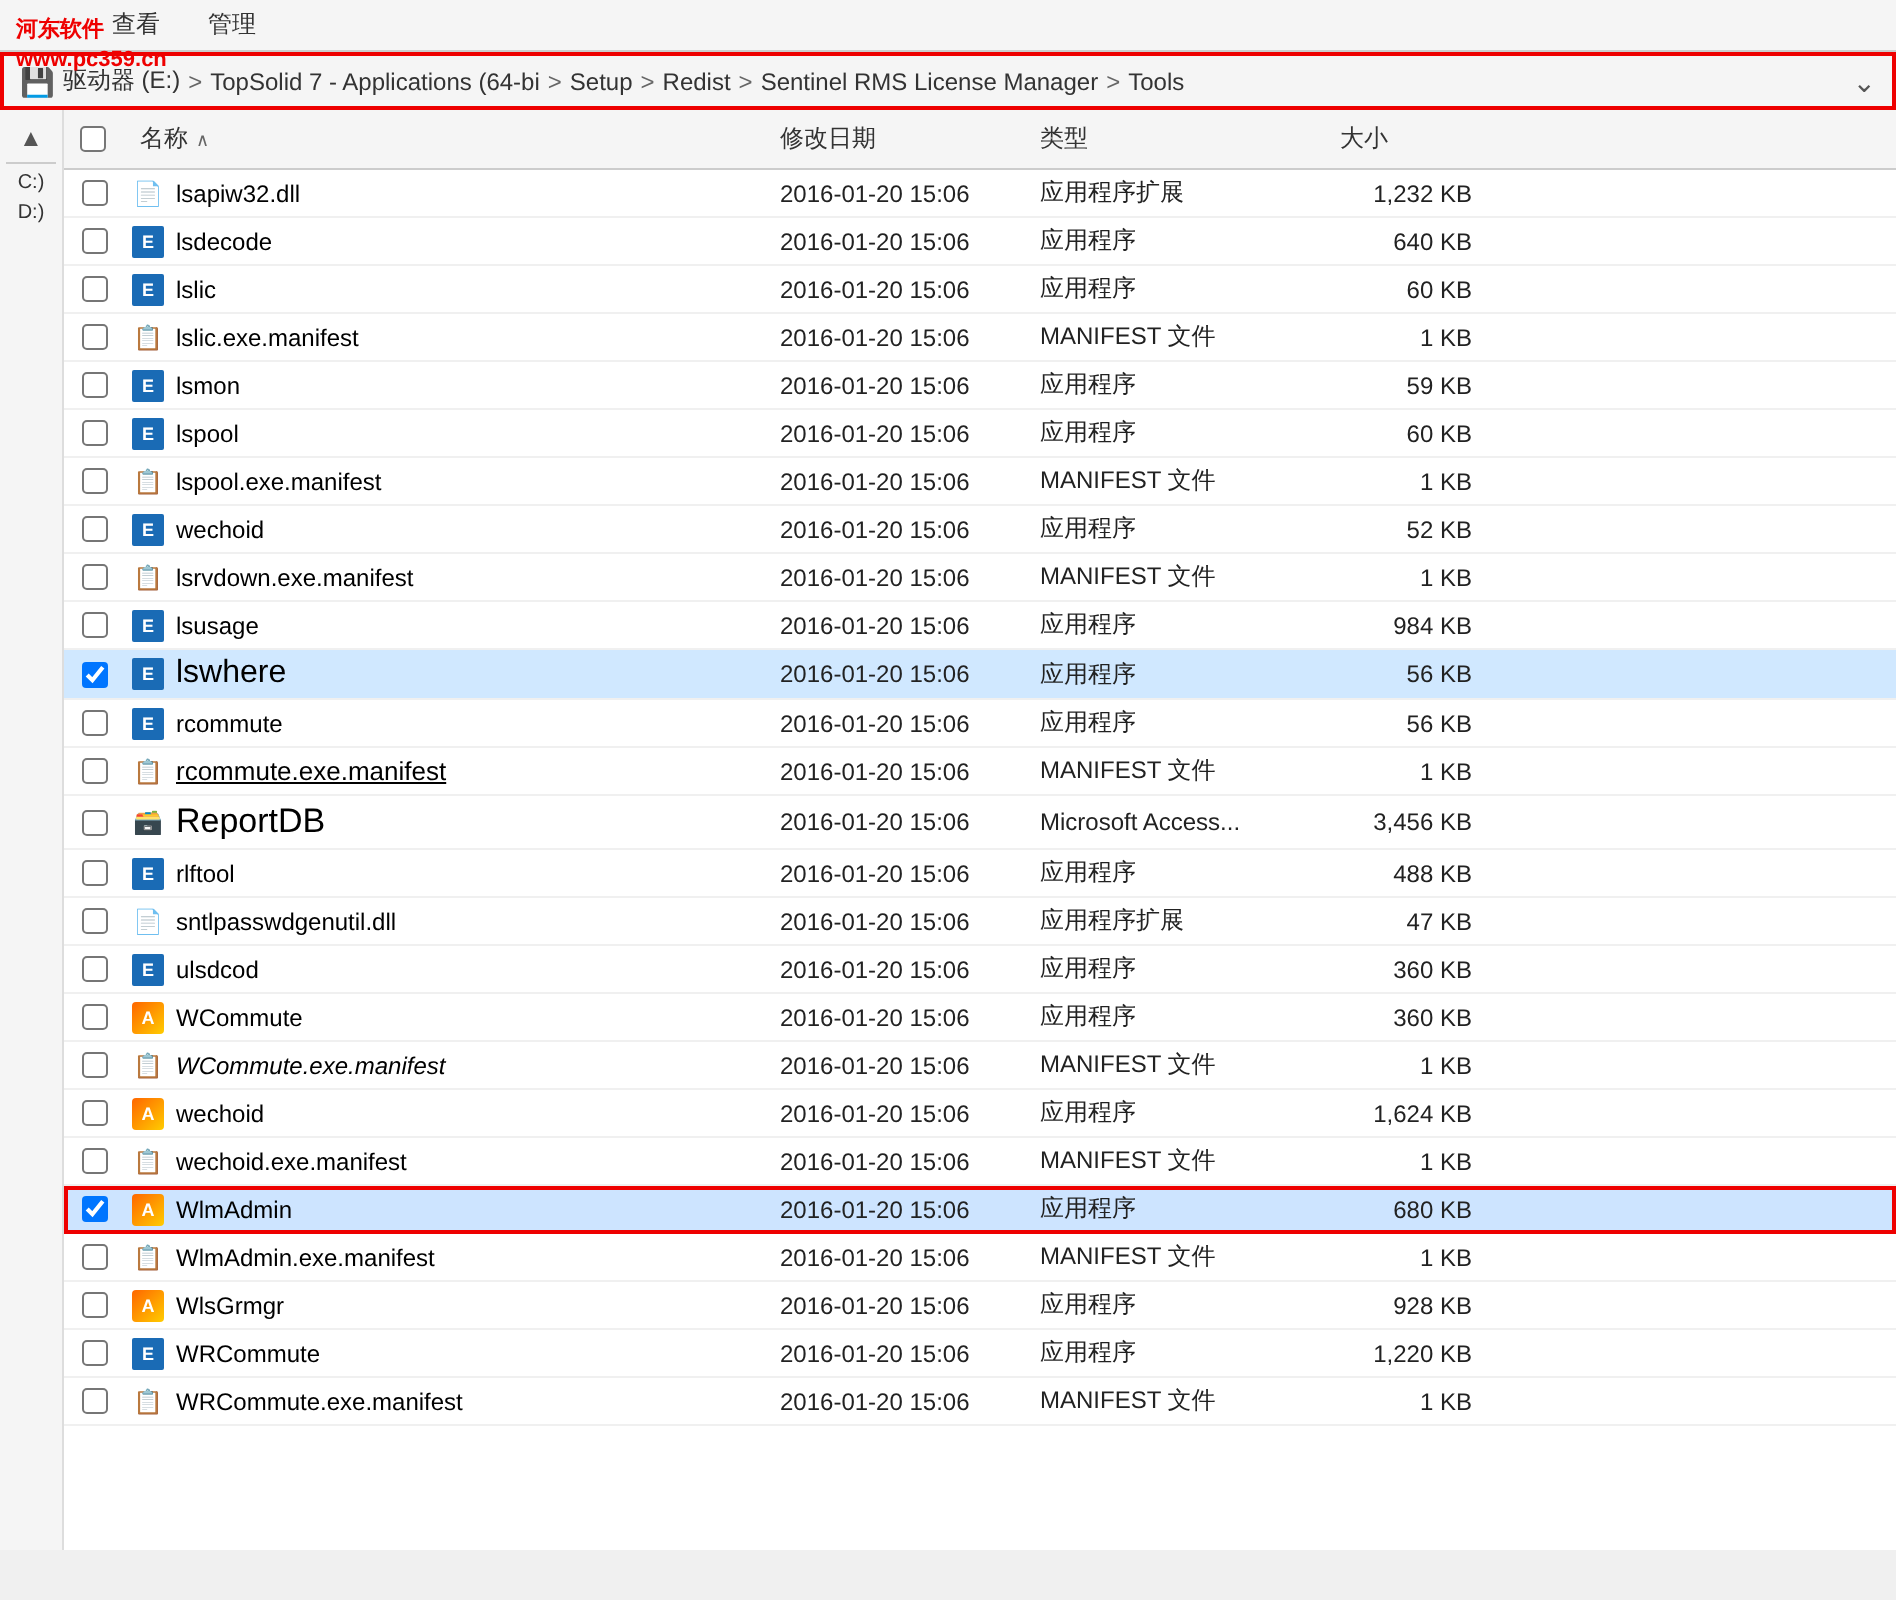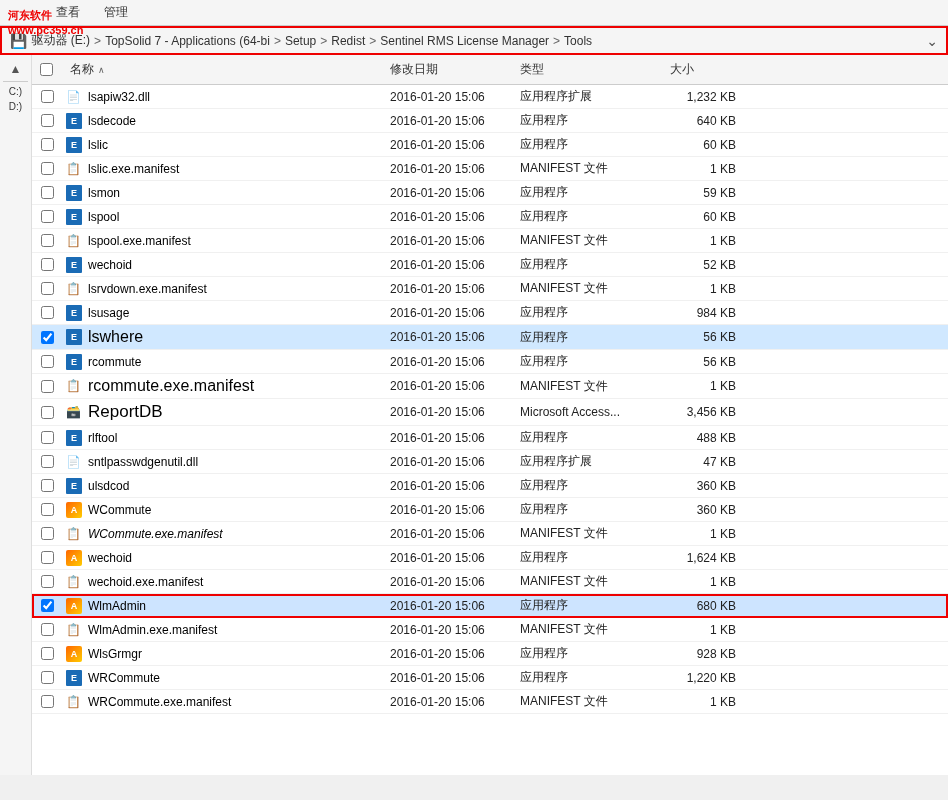--- a/index.html
+++ b/index.html
@@ -400,21 +400,21 @@
           <div class="file-cell">2016-01-20 15:06</div>
           <div class="file-cell">应用程序</div>
           <div class="file-cell" style="text-align: right; padding-right: 16px;">56 KB</div>
         </div>
         <div class="file-row">
           <div class="checkbox-cell">
             <input type="checkbox" class="file-checkbox" style="">
           </div>
           <div class="file-name-cell">
             <span style="font-size:12px;color:#999;display:inline-block;width:16px;text-align:center;">📋</span>
-            <span style="font-size:16px;">rcommute.exe.manifest</span>
+            <span style="font-size:13px;text-decoration:underline;">rcommute.exe.manifest</span>
           </div>
           <div class="file-cell">2016-01-20 15:06</div>
           <div class="file-cell">MANIFEST 文件</div>
           <div class="file-cell" style="text-align: right; padding-right: 16px;">1 KB</div>
         </div>
         <div class="file-row">
           <div class="checkbox-cell">
             <input type="checkbox" class="file-checkbox" style="">
           </div>
           <div class="file-name-cell">

